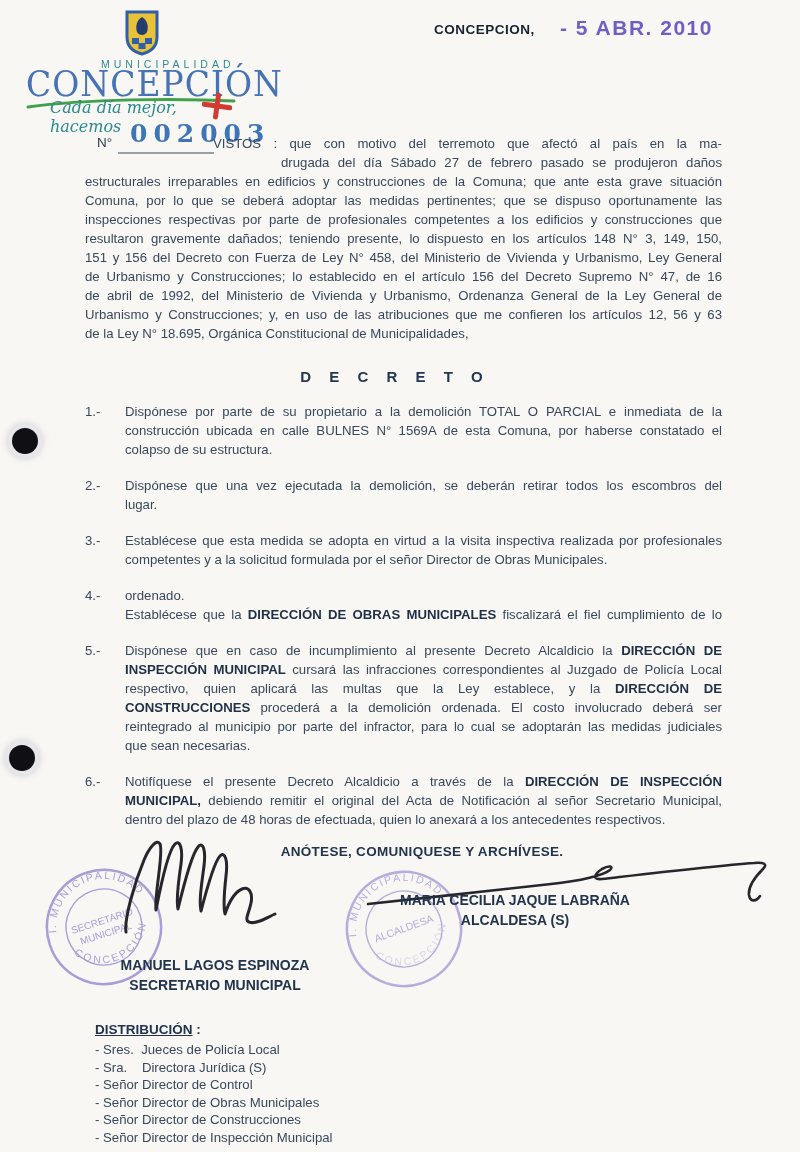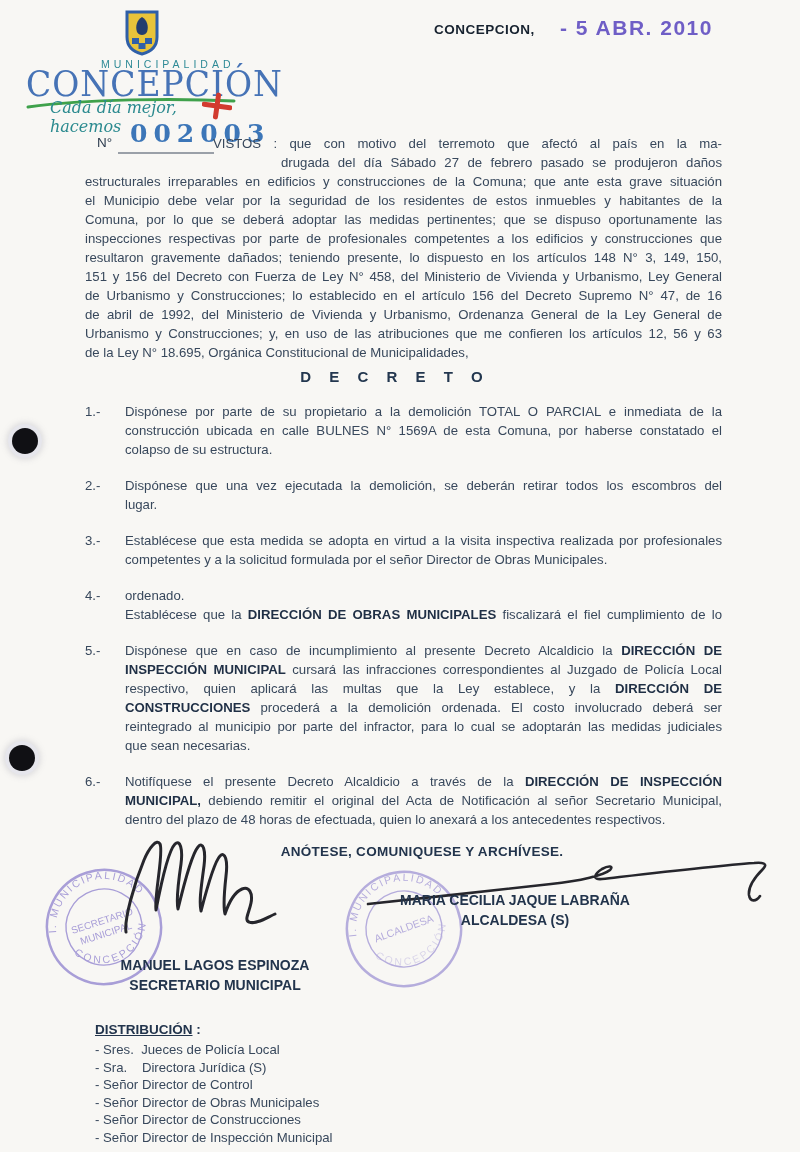--- a/index.html
+++ b/index.html
@@ -77,21 +77,20 @@
   <div class="abs date-stamp" style="left:560px;top:16px;">- 5 ABR. 2010</div>
 
   <div class="abs nro-label" style="left:97px;top:135px;">N°</div>
   <div class="abs nro-value" style="left:130px;top:119px;">002003</div>
   <div class="abs nro-line" style="left:118px;top:152px;width:96px;"></div>
 
   <div class="abs doc-text tline jl" style="left:213px;top:134px;width:509px;">VISTOS : que con motivo del terremoto que afectó al país en la ma-</div>
   <div class="abs doc-text tline jl" style="left:281px;top:153px;width:441px;">drugada del día Sábado 27 de febrero pasado se produjeron daños</div>
   <div class="abs doc-text" style="left:85px;top:172px;width:637px;">
       <div class="tline jl">estructurales irreparables en edificios y construcciones de la Comuna; que ante esta grave situación</div>
-      <div class="tline jl">el Municipio debe velar por la seguridad de los residentes de estos inmuebles y habitantes de la</div>
       <div class="tline jl">Comuna, por lo que se deberá adoptar las medidas pertinentes; que se dispuso oportunamente las</div>
       <div class="tline jl">inspecciones respectivas por parte de profesionales competentes a los edificios y construcciones que</div>
       <div class="tline jl">resultaron gravemente dañados; teniendo presente, lo dispuesto en los artículos 148 N° 3, 149, 150,</div>
       <div class="tline jl">151 y 156 del Decreto con Fuerza de Ley N° 458, del Ministerio de Vivienda y Urbanismo, Ley General</div>
       <div class="tline jl">de Urbanismo y Construcciones; lo establecido en el artículo 156 del Decreto Supremo N° 47, de 16</div>
       <div class="tline jl">de abril de 1992, del Ministerio de Vivienda y Urbanismo, Ordenanza General de la Ley General de</div>
       <div class="tline jl">Urbanismo y Construcciones; y, en uso de las atribuciones que me confieren los artículos 12, 56 y 63</div>
       <div class="tline">de la Ley N° 18.695, Orgánica Constitucional de Municipalidades,</div>
     </div>
 

